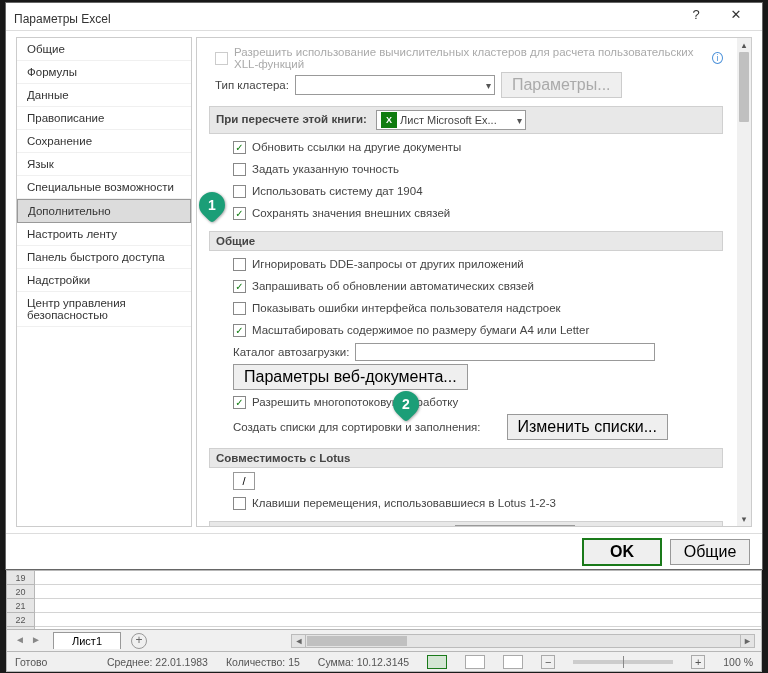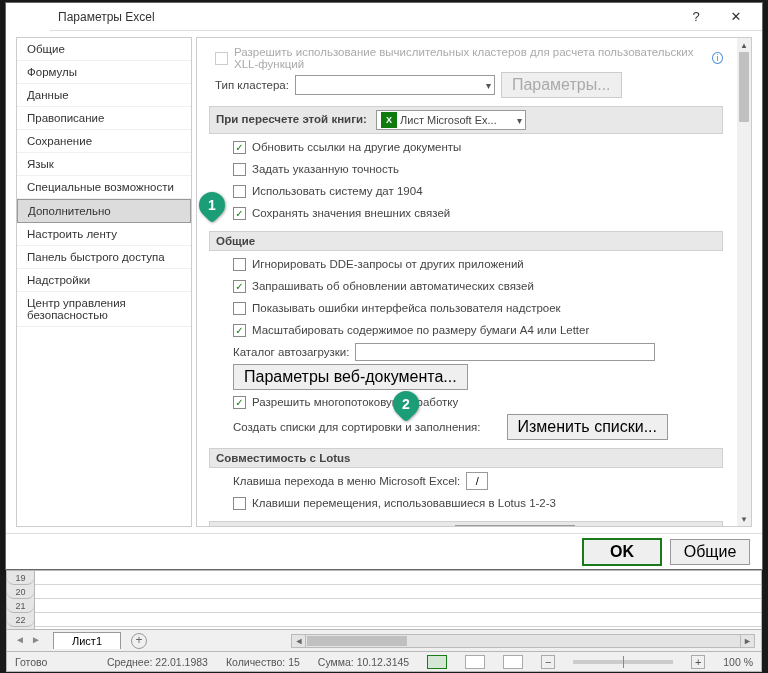--- a/index.html
+++ b/index.html
@@ -1,19 +1,19 @@
 <!DOCTYPE html>
 <html><head>
 <meta charset="utf-8">
 <style>
 * { box-sizing: border-box; margin: 0; padding: 0; font-family: "Segoe UI", Tahoma, sans-serif; }
 body { background: #1a1a1a; width: 768px; height: 673px; overflow: hidden; position: relative; }
 
 .dialog { position: absolute; left: 5px; top: 2px; width: 758px; height: 568px; background: #fff; border: 1px solid #666; box-shadow: 0 2px 8px rgba(0,0,0,.3); display: flex; flex-direction: column; }
-.titlebar { height: 28px; display: flex; align-items: center; padding: 12px 8px; border-bottom: 1px solid #ddd; margin-left: 44px; }
+.titlebar { height: 28px; display: flex; align-items: flex-end; padding: 4px 8px; border-bottom: 1px solid #ddd; }
 .titlebar-text { font-size: 12px; color: #333; flex: 1; }
 .titlebar-btns { display: flex; gap: 4px; }
 .titlebar-btn { width: 36px; height: 24px; display: flex; align-items: center; justify-content: center; font-size: 13px; color: #333; cursor: pointer; }
 .dialog-body { flex: 1; display: flex; overflow: hidden; }
 .sidebar { width: 176px; border: 1px solid #ccc; margin: 6px 4px 6px 10px; background: #fff; overflow-y: auto; }
 .sidebar-item { padding: 5px 10px; font-size: 11.5px; color: #333; cursor: pointer; border-bottom: 1px solid #f0f0f0; }
 .sidebar-item.sel { background: #dcdcdc; border: 1px solid #999; position: relative; }
 .content { flex: 1; border: 1px solid #ccc; margin: 6px 10px 6px 0; position: relative; overflow: hidden; }
 .content-inner { padding: 6px 14px 6px 18px; font-size: 11.5px; color: #444; position: absolute; top: 0; left: 0; right: 14px; }
 .scrollbar { position: absolute; right: 0; top: 0; bottom: 0; width: 14px; background: #f0f0f0; }
@@ -31,21 +31,21 @@
 .btn.disabled { color: #aaa; border-color: #ccc; }
 .info-icon { width: 12px; height: 12px; border: 1px solid #4a90d9; border-radius: 50%; color: #4a90d9; font-size: 9px; text-align: center; line-height: 10px; display: inline-block; }
 .callout { position: absolute; width: 26px; height: 26px; background: #1b9e77; border-radius: 50% 50% 50% 4px; transform: rotate(-45deg); display: flex; align-items: center; justify-content: center; box-shadow: 0 1px 3px rgba(0,0,0,.4); z-index: 10; }
 .callout span { transform: rotate(45deg); color: #fff; font-weight: bold; font-size: 14px; }
 .callout.c1 { left: 193px; top: 189px; }
 .callout.c2 { left: 387px; top: 388px; }
 .footer-btns { height: 36px; border-top: 1px solid #ddd; display: flex; justify-content: flex-end; align-items: center; gap: 8px; padding: 0 12px; }
 
 .grid { position: absolute; left: 6px; top: 570px; right: 6px; height: 60px; background: #fff; border: 1px solid #b7b7b7; display: flex; }
 .rowhdr { width: 28px; background: #e6e6e6; border-right: 1px solid #b7b7b7; }
-.rowhdr div { height: 14px; border-bottom: 1px solid #b7b7b7; font-size: 9px; color: #555; text-align: center; line-height: 14px; border-radius: 7px; }
+.rowhdr div { height: 14px; border-bottom: 1px solid #b7b7b7; font-size: 9px; color: #555; text-align: center; line-height: 14px; }
 .grid-cells { flex: 1; background: #fff; }
 .grid-cells div { height: 14px; border-bottom: 1px solid #d4d4d4; }
 
 .tabs { position: absolute; left: 6px; top: 630px; right: 6px; height: 22px; background: #f0f0f0; border: 1px solid #b7b7b7; border-top: none; display: flex; align-items: center; }
 .tabs-left { display: flex; align-items: center; gap: 2px; padding-left: 6px; }
 .nav { width: 14px; height: 14px; color: #888; font-size: 10px; text-align: center; }
 .tab { background: #fff; border: 1px solid #999; border-bottom: none; padding: 2px 18px; font-size: 11px; margin-left: 8px; }
 .addtab { width: 16px; height: 16px; border: 1px solid #999; border-radius: 50%; margin-left: 8px; text-align: center; font-size: 12px; line-height: 13px; color: #666; }
 .hscroll { flex: 1; margin: 0 6px; height: 14px; background: #e4e4e4; border: 1px solid #bbb; position: relative; }
 .hscroll-l, .hscroll-r { position: absolute; top: 0; bottom: 0; width: 14px; text-align: center; font-size: 9px; color: #666; line-height: 12px; }
@@ -155,21 +155,20 @@
             <span class="chk">✓</span>
             <span>Разрешить многопотоковую обработку</span>
           </div>
         <div class="row" style="padding-left:18px">
           <span>Создать списки для сортировки и заполнения:</span>
           <button class="btn" style="margin-left:20px">Изменить списки...</button>
         </div>
 
         <div class="section">Совместимость с Lotus</div>
         <div class="row" style="padding-left:18px">
-          <span>Клавиша перехода в меню Microsoft Excel:</span>
           <input class="txt-input" style="width: 22px; text-align: center;" value="/">
         </div>
         <div class="row" style="padding-left:18px">
             <span class="chk"></span>
             <span>Клавиши перемещения, использовавшиеся в Lotus 1-2-3</span>
           </div>
 
         <div class="section">
           <span>Параметры совместимости с Lotus для:</span>
           <span class="dd" style="width:120px;background:#fff;font-weight:normal;margin-left:6px">📄 <span>Лист1</span></span>

